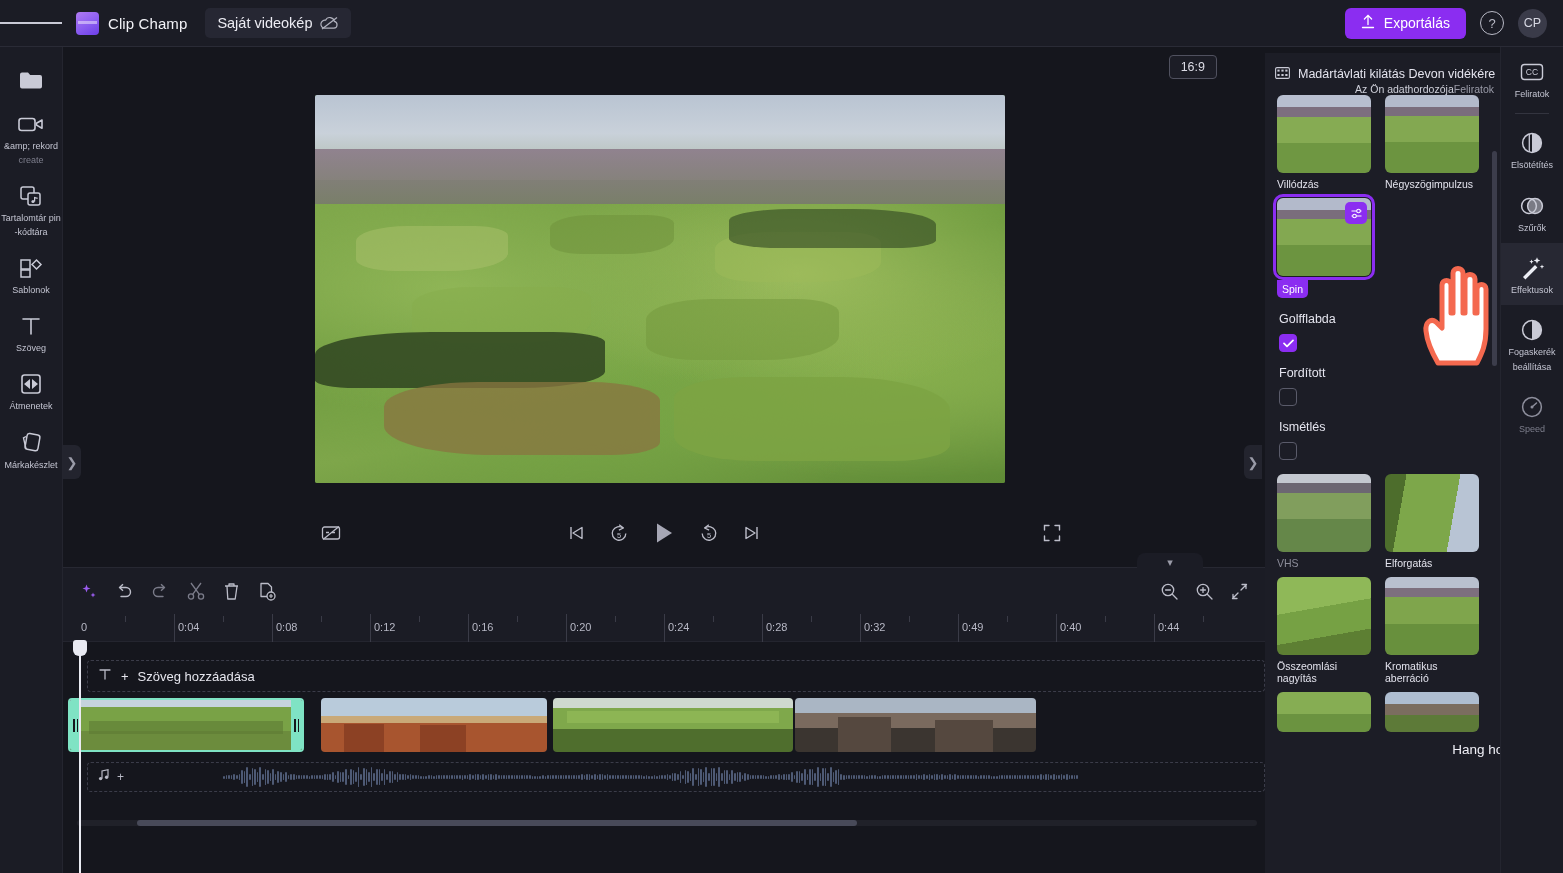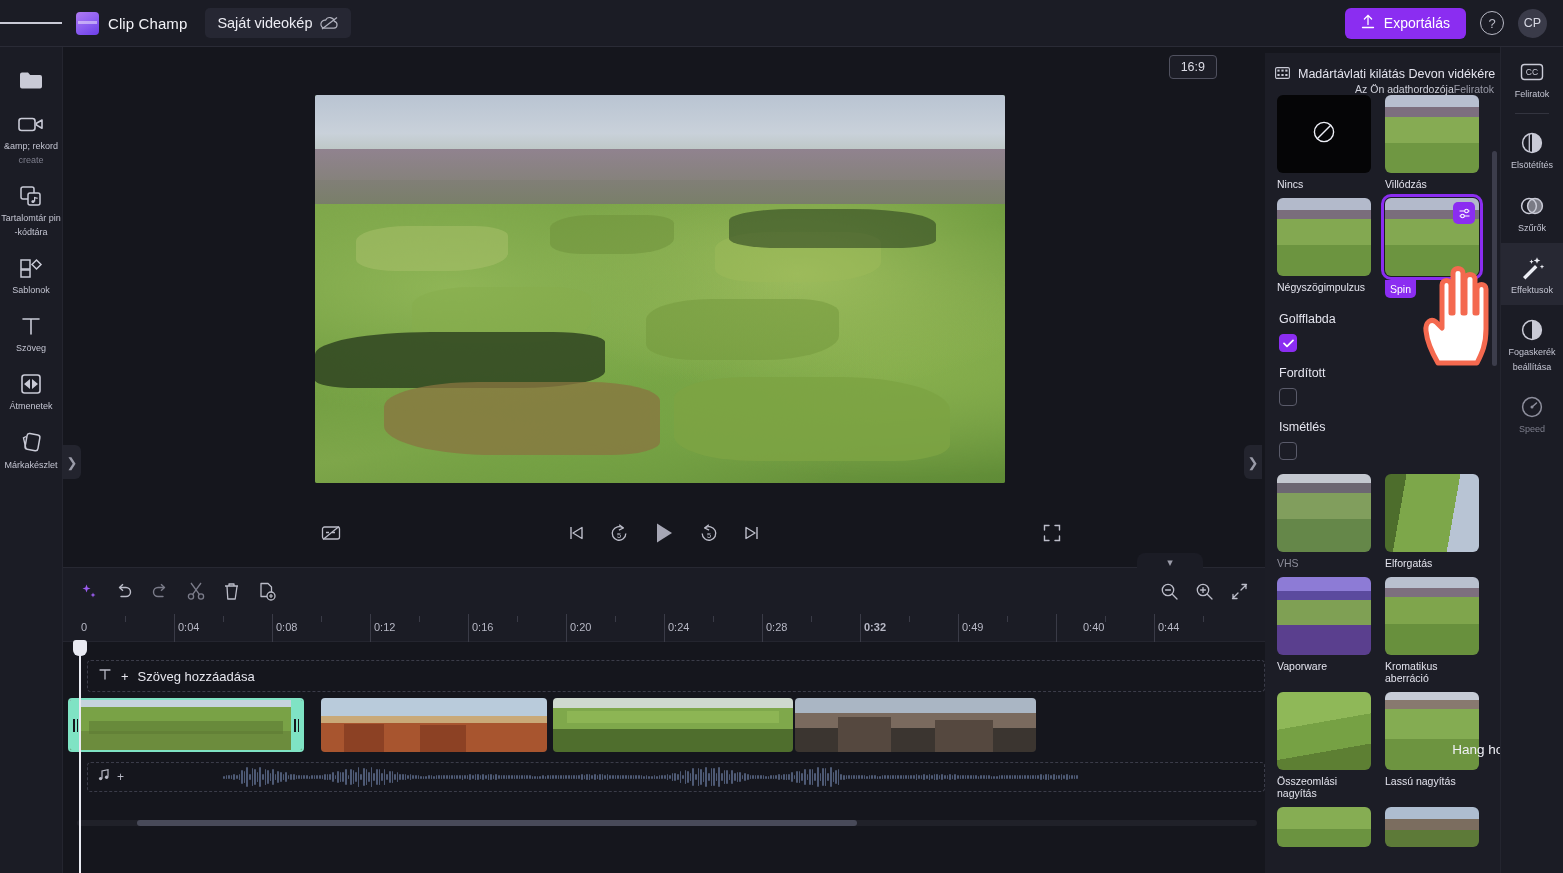--- a/index.html
+++ b/index.html
@@ -405,25 +405,25 @@
       <div class="tick-lbl" style="left:307px;">0:12</div>
       <div class="tick" style="left:405px;"></div>
       <div class="tick-lbl" style="left:405px;">0:16</div>
       <div class="tick" style="left:503px;"></div>
       <div class="tick-lbl" style="left:503px;">0:20</div>
       <div class="tick" style="left:601px;"></div>
       <div class="tick-lbl" style="left:601px;">0:24</div>
       <div class="tick" style="left:699px;"></div>
       <div class="tick-lbl" style="left:699px;">0:28</div>
       <div class="tick" style="left:797px;"></div>
-      <div class="tick-lbl" style="left:797px;font-weight:bold;">0:32</div>
+      <div class="tick-lbl" style="left:797px;">0:32</div>
       <div class="tick" style="left:895px;"></div>
       <div class="tick-lbl" style="left:895px;">0:49</div>
       <div class="tick" style="left:993px;"></div>
-      <div class="tick-lbl" style="left:993px;margin-left:23px;">0:40</div>
+      <div class="tick-lbl" style="left:993px;">0:40</div>
       <div class="tick" style="left:1091px;"></div>
       <div class="tick-lbl" style="left:1091px;">0:44</div>
       <div class="tick minor" style="left:62px;"></div>
         <div class="tick minor" style="left:160px;"></div>
       <div class="tick minor" style="left:258px;"></div>
         <div class="tick minor" style="left:356px;"></div>
       <div class="tick minor" style="left:454px;"></div>
         <div class="tick minor" style="left:552px;"></div>
       <div class="tick minor" style="left:650px;"></div>
         <div class="tick minor" style="left:748px;"></div>
@@ -836,31 +836,20 @@
           </svg>
       </span>
       <span class="rp-title">Madártávlati kilátás Devon vidékére</span>
     </div>
     <div class="rp-crumbs">
       <span>Az Ön adathordozója</span><span class="c2">Feliratok</span>
     </div>
 
     <div class="fx-grid">
       <div class="fx-item">
-        <div class="fx-thumb" style="background:#050506;display:flex;align-items:center;justify-content:center;">
-          <span>
-            <svg width="26" height="26" viewBox="0 0 26 26">
-                <circle cx="13" cy="13" r="9.6" fill="none" stroke="#eceef5" stroke-width="1.4"></circle>
-                <line x1="6" y1="20" x2="20" y2="6" stroke="#eceef5" stroke-width="1.4"></line>
-              </svg>
-          </span>
-        </div>
-        <div class="fx-lbl">Nincs</div>
-      </div>
-      <div class="fx-item">
         <div class="fx-thumb">
           <div class="thumb-img" style="background:linear-gradient(180deg,#b8bfd0 0 16%,#7d6f7f 16% 28%,#86ab53 28% 62%,#6f9742 62% 100%);"></div>
         </div>
         <div class="fx-lbl">Villódzás</div>
       </div>
       <div class="fx-item">
         <div class="fx-thumb">
           <div class="thumb-img" style="background:linear-gradient(180deg,#b3bacb 0 15%,#7a6d7c 15% 27%,#83a851 27% 60%,#6c9440 60% 100%);"></div>
         </div>
         <div class="fx-lbl">Négyszögimpulzus</div>
@@ -905,43 +894,31 @@
         <div class="fx-lbl dim">VHS</div>
       </div>
       <div class="fx-item">
         <div class="fx-thumb">
           <div class="thumb-img" style="background:linear-gradient(100deg,#4d6d2c 0 20%,#7da74a 20% 70%,#b8c4d4 70% 100%);"></div>
         </div>
         <div class="fx-lbl">Elforgatás</div>
       </div>
       <div class="fx-item">
         <div class="fx-thumb">
-          <div class="thumb-img" style="background:linear-gradient(180deg,#8d7bd6 0 18%,#5b4a9e 18% 30%,#7fa054 30% 62%,#5a3f8e 62% 100%);"></div>
+          <div class="thumb-img" style="background:linear-gradient(170deg,#8fb858 0 40%,#76a144 40% 72%,#5d7f33 72% 100%);"></div>
         </div>
-        <div class="fx-lbl">Vaporware</div>
+        <div class="fx-lbl">Összeomlási nagyítás</div>
       </div>
       <div class="fx-item">
         <div class="fx-thumb">
           <div class="thumb-img" style="background:linear-gradient(180deg,#b9c0cf 0 14%,#7d6f7e 14% 26%,#7fa54c 26% 60%,#68903d 60% 100%);"></div>
         </div>
         <div class="fx-lbl">Kromatikus aberráció</div>
       </div>
       <div class="fx-item">
-        <div class="fx-thumb">
-          <div class="thumb-img" style="background:linear-gradient(170deg,#8fb858 0 40%,#76a144 40% 72%,#5d7f33 72% 100%);"></div>
-        </div>
-        <div class="fx-lbl">Összeomlási nagyítás</div>
-      </div>
-      <div class="fx-item">
-        <div class="fx-thumb">
-          <div class="thumb-img" style="background:linear-gradient(180deg,#c7ccd6 0 10%,#88796f 10% 22%,#84ac52 22% 60%,#6d9440 60% 100%);"></div>
-        </div>
-        <div class="fx-lbl">Lassú nagyítás</div>
-      </div>
-      <div class="fx-item">
         <div class="fx-thumb" style="height:40px;">
           <div class="thumb-img" style="background:linear-gradient(180deg,#86ad53 0 55%,#6b9340 55% 100%);"></div>
         </div>
       </div>
       <div class="fx-item">
         <div class="fx-thumb" style="height:40px;">
           <div class="thumb-img" style="background:linear-gradient(180deg,#aebdd0 0 30%,#7b6d5f 30% 58%,#5d7a38 58% 100%);"></div>
         </div>
       </div>
     </div>

